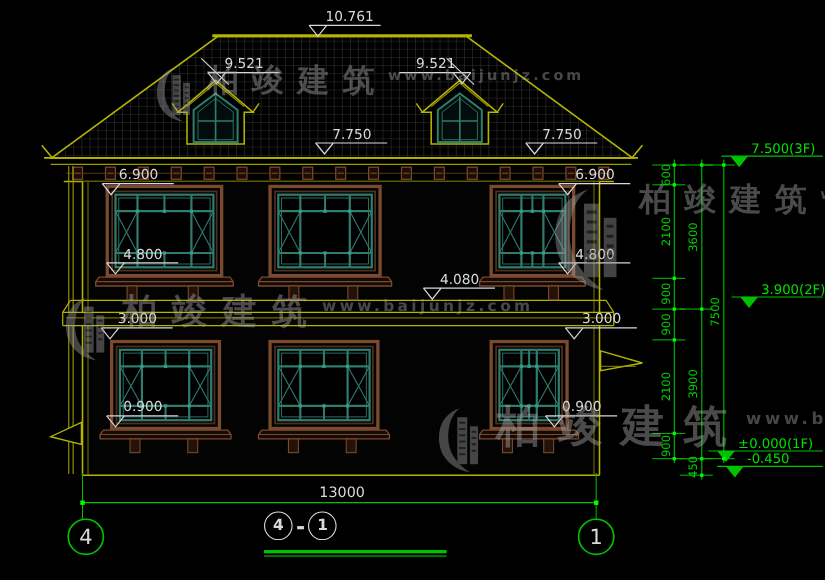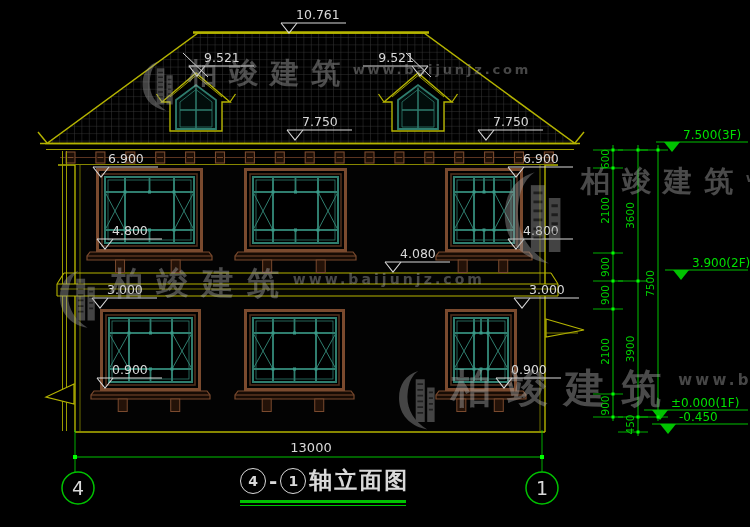--- a/index.html
+++ b/index.html
@@ -491,16 +491,15 @@
         <div class="wm-brand" style="font-size: 40px;">柏竣建筑</div>
         <div class="wm-url" style="font-size: 15px;">www.baijunjz.com</div>
       </div>
     </div>
   </div>
 
 <div id="title-bar">
   <span class="axis-chip">4</span>
   <span class="title-dash">-</span>
   <span class="axis-chip">1</span>
-  <span id="title-text">轴立面图</span>
 </div>
 <div class="title-underline" style="top:500px;height:2.5px;"></div>
 <div class="title-underline" style="top:505px;height:1.2px;"></div>
 
 </body></html>

